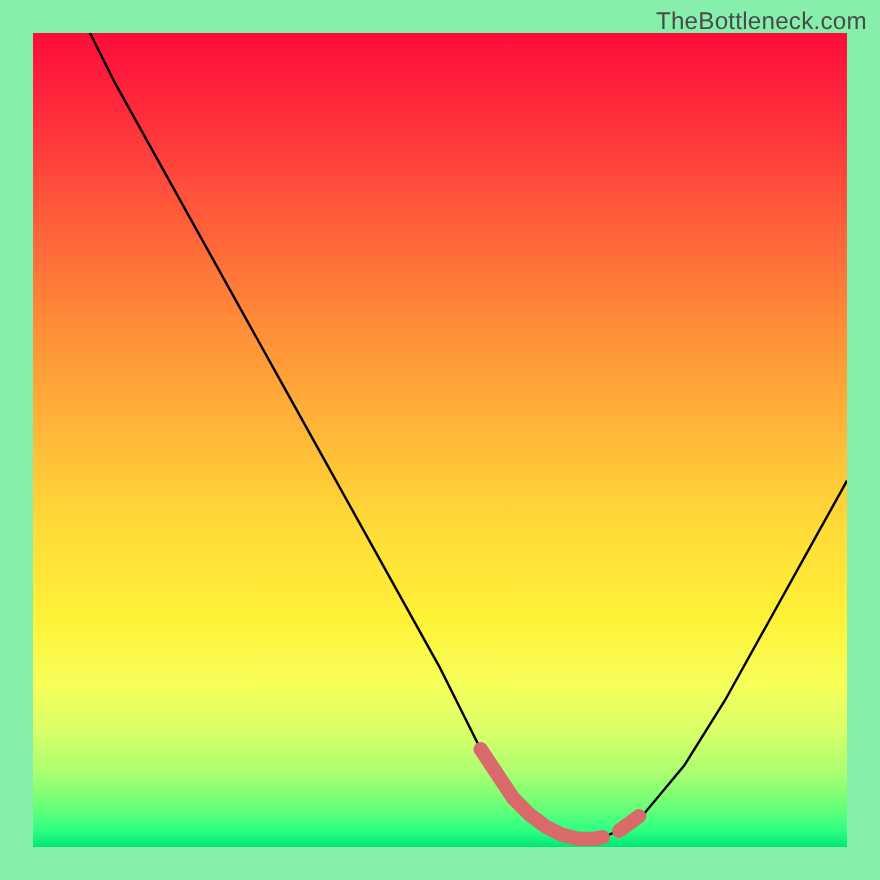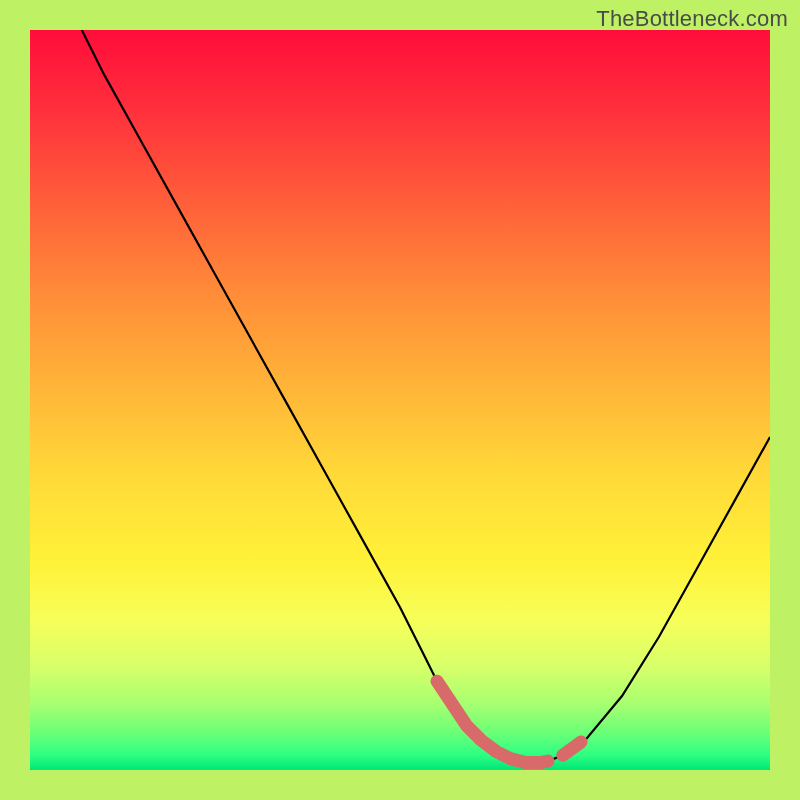--- a/index.html
+++ b/index.html
@@ -8,21 +8,21 @@
     width: 800px;
     height: 800px;
     background: #000;
     font-family: Arial, Helvetica, sans-serif;
     overflow: hidden;
   }
   .stage {
     position: relative;
     width: 800px;
     height: 800px;
-    background: #bef264;
+    background: #86efac;
   }
   .plot {
     position: absolute;
     left: 30px;
     top: 30px;
     width: 740px;
     height: 740px;
     
     background: linear-gradient(
       to bottom,

